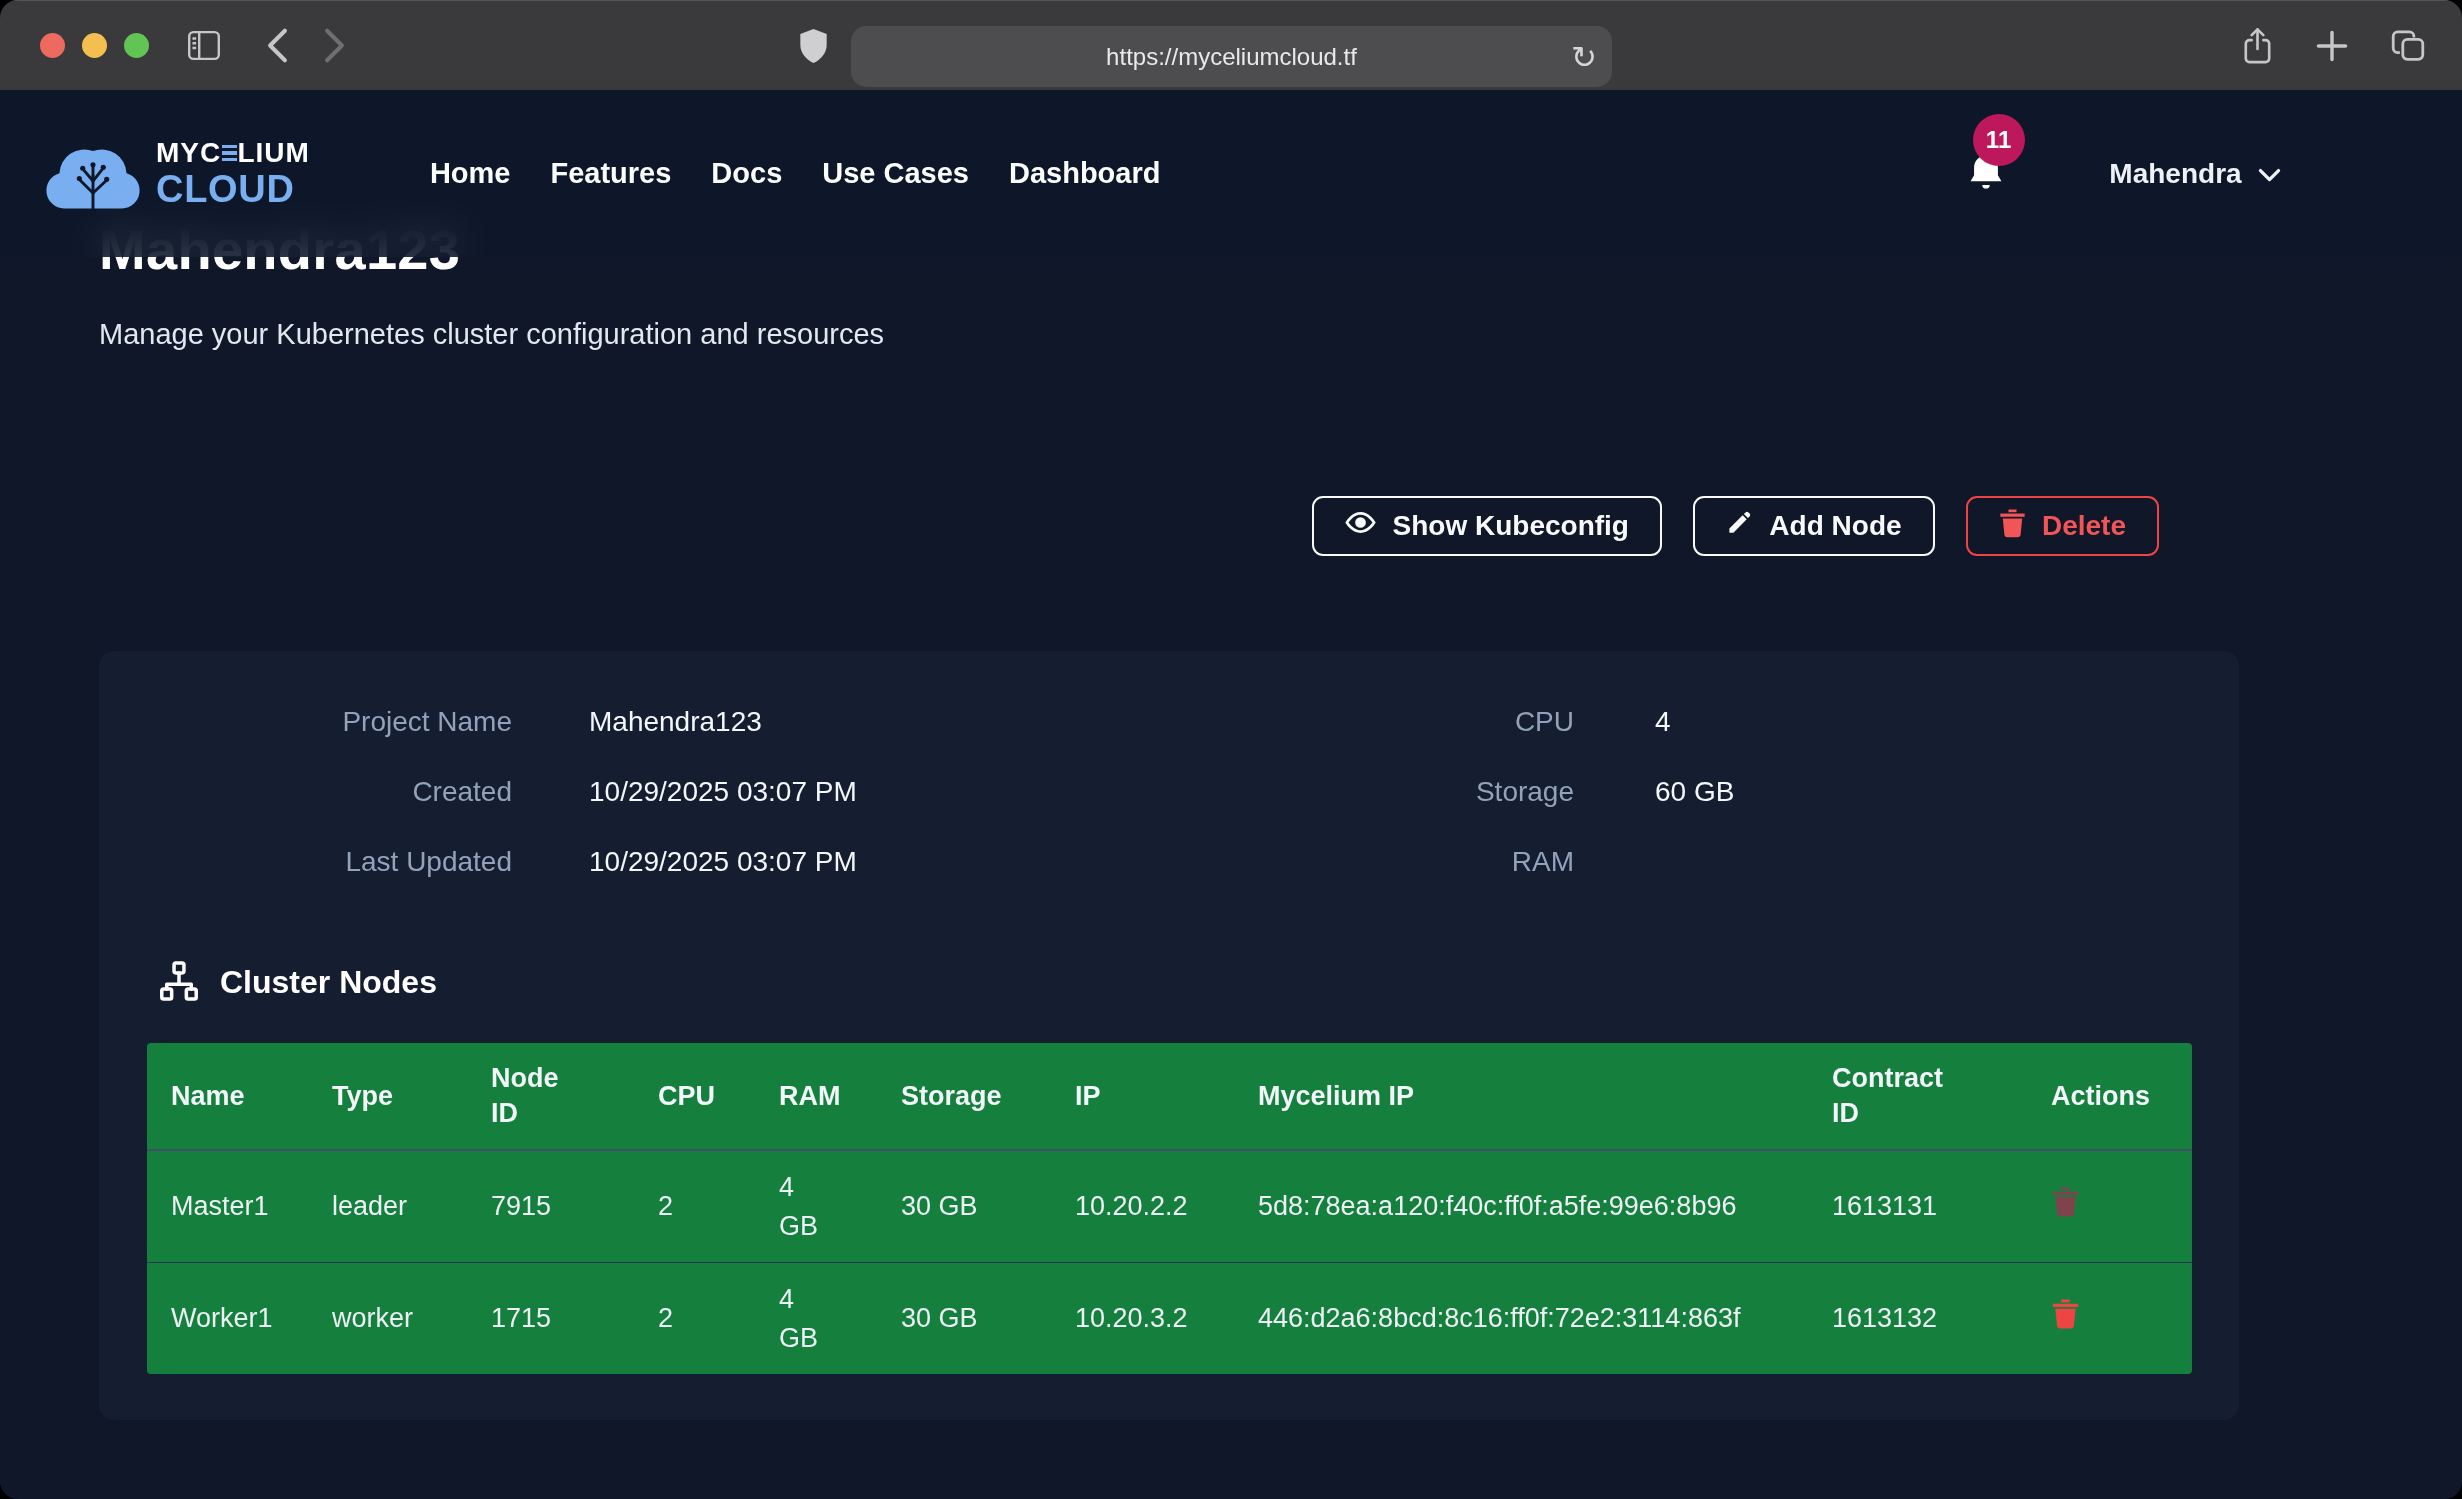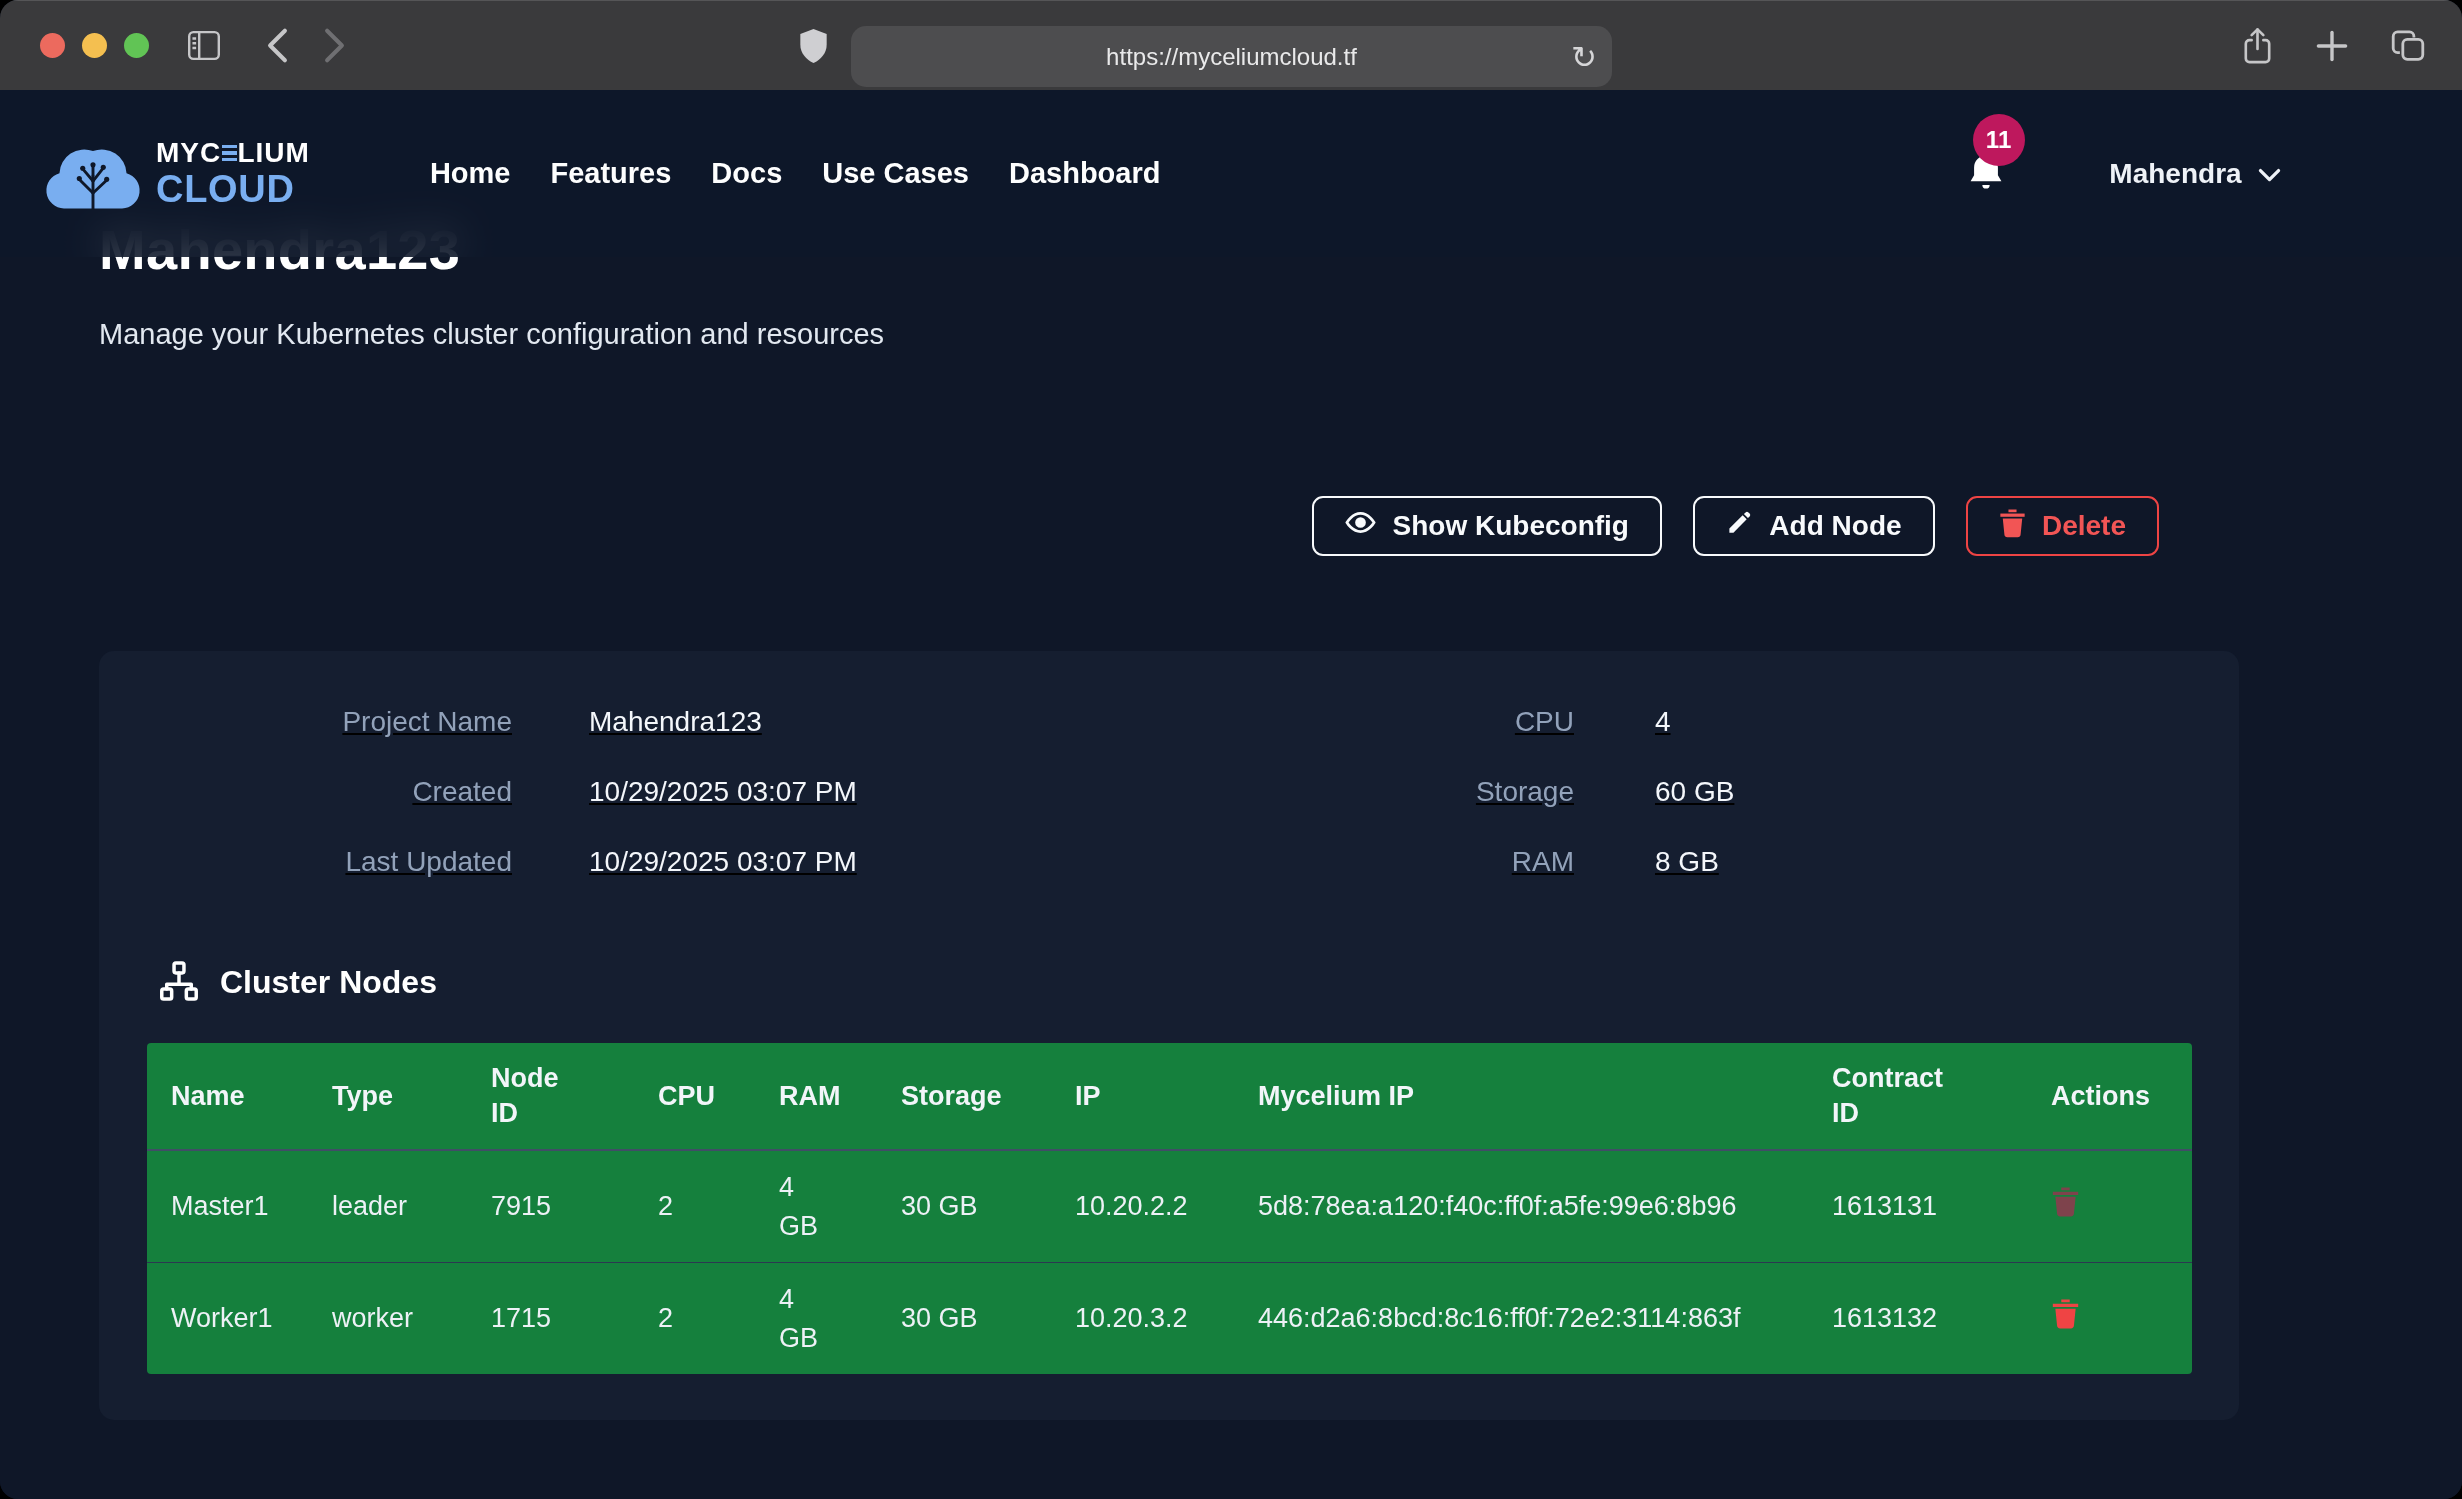--- a/index.html
+++ b/index.html
@@ -44,21 +44,21 @@
   .page-title { padding-top:127px; font-size:56px; font-weight:800; color:#ffffff; letter-spacing:0.3px; }
   .subtitle { margin-top:36px; font-size:29px; color:#e2e8f0; }
 
   .actions-row { display:flex; justify-content:flex-end; gap:31px; margin-top:145px; margin-right:204px; }
   .btn { height:60px; padding:0 31px; border:2.1px solid #f8fafc; border-radius:11px; background:transparent; color:#f8fafc; font-size:28px; font-weight:700; display:inline-flex; align-items:center; gap:16.4px; font-family:inherit; cursor:pointer; }
   .btn.danger { border-color:#ee4444; color:#f25555; }
 
   .panel { margin-top:95px; margin-right:124px; background:#151e30; border-radius:15px; padding:55px 0 46px; }
   .details { display:grid; grid-template-columns:1fr 1fr; padding-left:58px; }
   .dcol { display:grid; row-gap:38px; align-content:start; }
-  .drow { display:grid; grid-template-columns:355px auto; column-gap:77px; align-items:baseline;text-decoration:underline; }
+  .drow { display:grid; grid-template-columns:355px auto; column-gap:77px; align-items:baseline; }
   .dcol.right .drow { grid-template-columns:376px auto; column-gap:81px; }
   .dlabel { text-align:right; font-size:28px; color:#92a2ba; }
   .dvalue { font-size:28px; font-weight:500; color:#f4f7fb; }
 
   .cluster-head { margin:81px 0 0 58px; display:flex; align-items:center; gap:19px; color:#ffffff; }
   .cluster-head h2 { font-size:32px; font-weight:700; }
 
   .table-wrap { margin:38px 47px 0 48px; background:#15803d; border-radius:4.1px; overflow:hidden; }
   table { width:100%; border-collapse:collapse; table-layout:fixed; }
   th { text-align:left; font-size:27px; font-weight:600; color:#f2f5f9; padding:18px 6.8px 18px 24px; line-height:1.3; vertical-align:middle; }
@@ -192,21 +192,20 @@
             <div class="drow">
               <span class="dlabel">CPU</span>
               <span class="dvalue">4</span>
             </div>
             <div class="drow">
               <span class="dlabel">Storage</span>
               <span class="dvalue">60 GB</span>
             </div>
             <div class="drow">
               <span class="dlabel">RAM</span>
-              <span class="dvalue">8 GB</span>
             </div>
           </div>
         </div>
 
         <div class="cluster-head">
           <span>
             <svg width="44" height="44" viewBox="0 0 24 24" fill="none" stroke="#ffffff" stroke-width="1.9" stroke-linecap="round" stroke-linejoin="round">
                 <rect x="9.3" y="2.2" width="5.4" height="5.4" rx="1"></rect>
                 <rect x="2.6" y="16.4" width="5.4" height="5.4" rx="1"></rect>
                 <rect x="16" y="16.4" width="5.4" height="5.4" rx="1"></rect>

